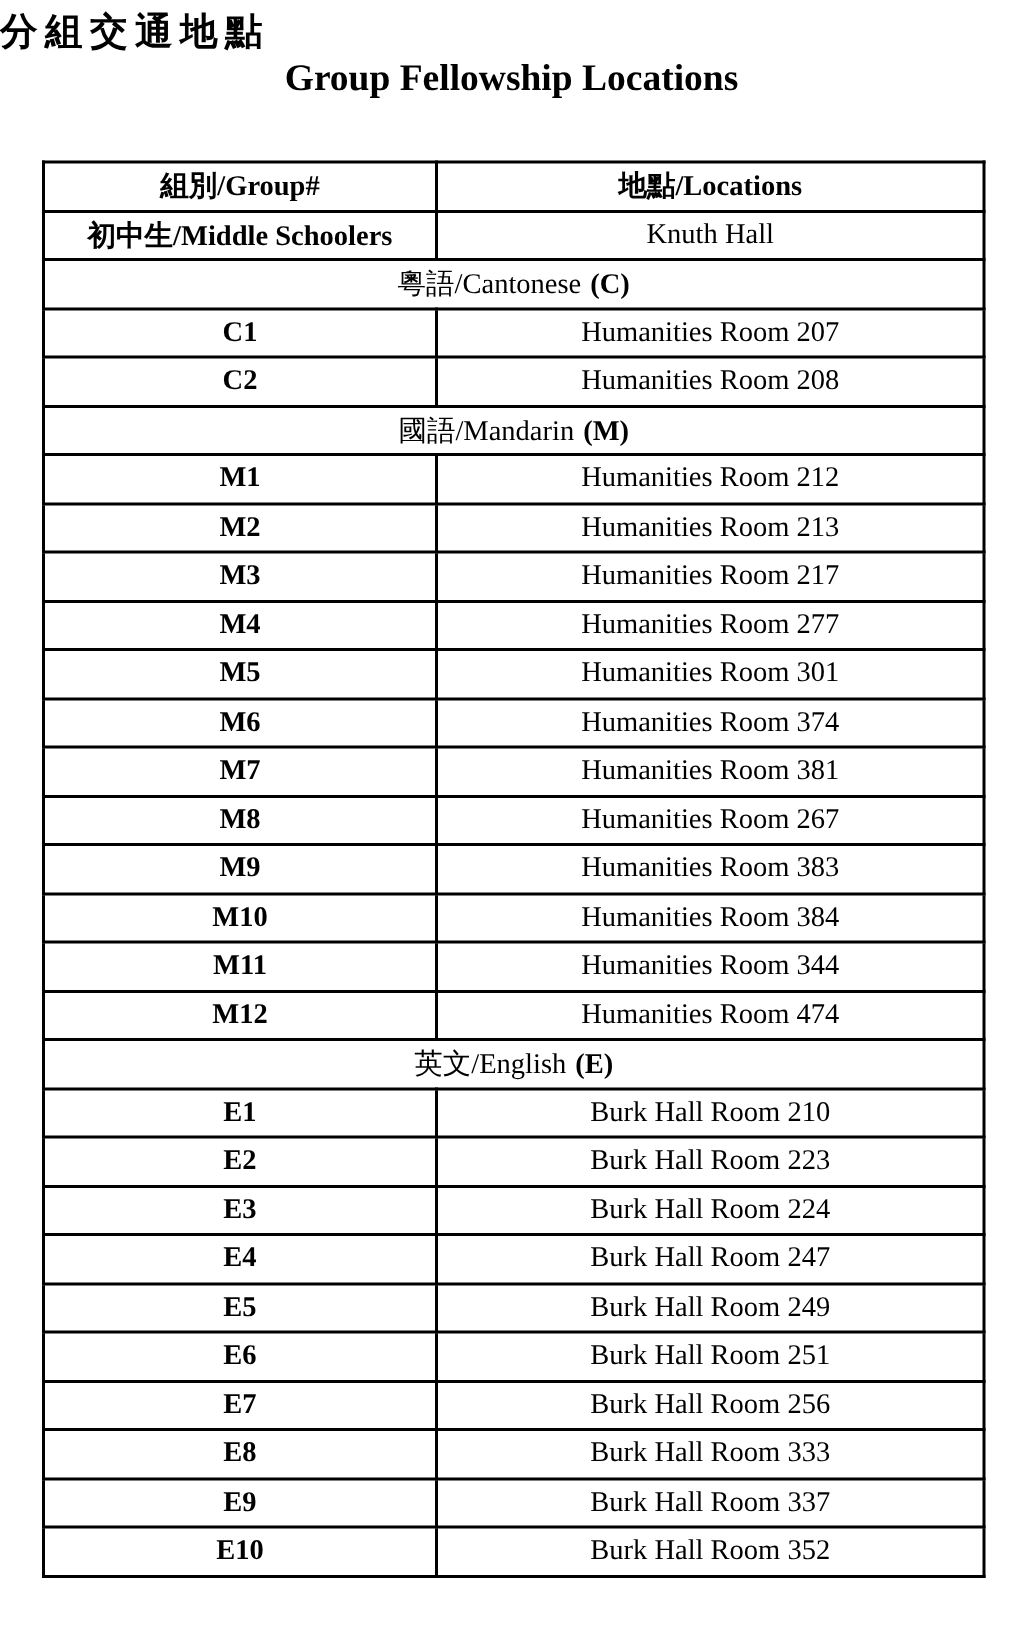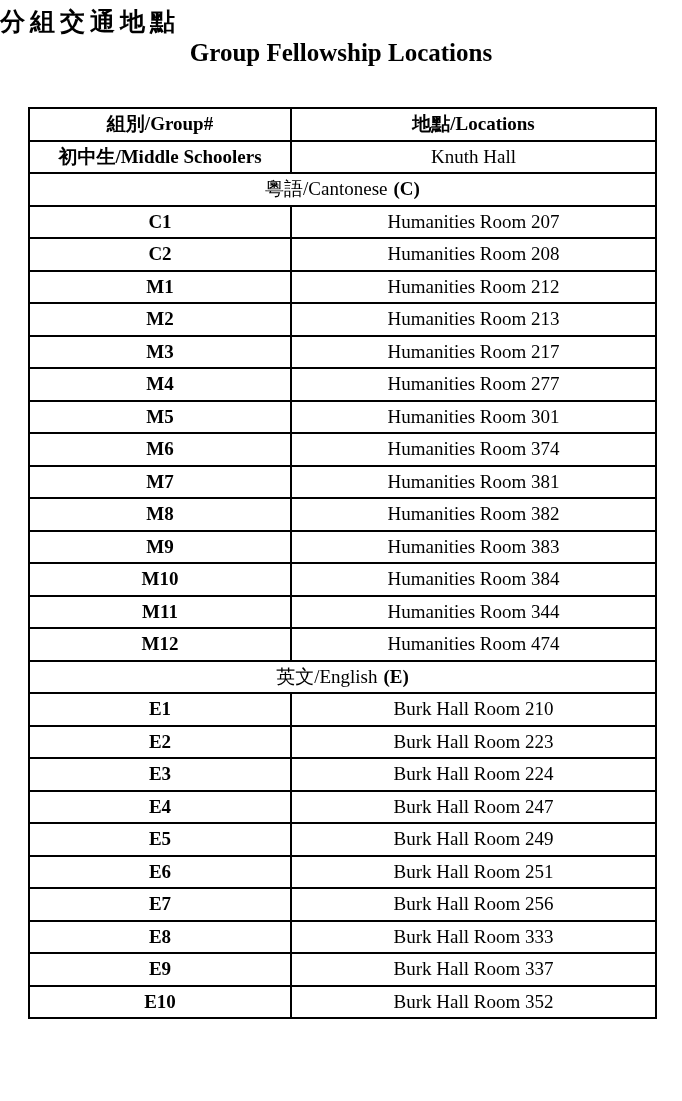--- a/index.html
+++ b/index.html
@@ -99,20 +99,23 @@
 
         <tr>
           <td class="group-cell">C1</td>
           <td class="loc-cell">Humanities Room 207</td>
         </tr>
         <tr>
           <td class="group-cell">C2</td>
           <td class="loc-cell">Humanities Room 208</td>
         </tr>
 
+        <tr>
+          <td class="section-cell" colspan="2"><span>國語/Mandarin</span><span class="section-code">(M)</span></td>
+        </tr>
 
         <tr>
           <td class="group-cell">M1</td>
           <td class="loc-cell">Humanities Room 212</td>
         </tr>
         <tr>
           <td class="group-cell">M2</td>
           <td class="loc-cell">Humanities Room 213</td>
         </tr>
         <tr>
@@ -130,21 +133,21 @@
         <tr>
           <td class="group-cell">M6</td>
           <td class="loc-cell">Humanities Room 374</td>
         </tr>
         <tr>
           <td class="group-cell">M7</td>
           <td class="loc-cell">Humanities Room 381</td>
         </tr>
         <tr>
           <td class="group-cell">M8</td>
-          <td class="loc-cell">Humanities Room 382</td>
+          <td class="loc-cell">Humanities Room 267</td>
         </tr>
         <tr>
           <td class="group-cell">M9</td>
           <td class="loc-cell">Humanities Room 383</td>
         </tr>
         <tr>
           <td class="group-cell">M10</td>
           <td class="loc-cell">Humanities Room 384</td>
         </tr>
         <tr>

